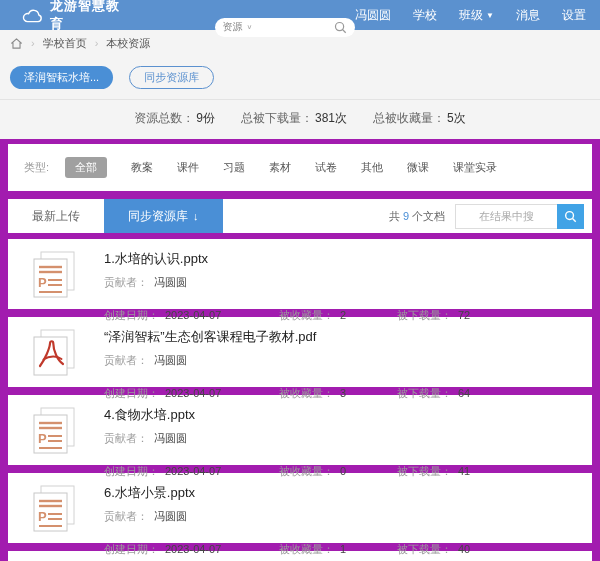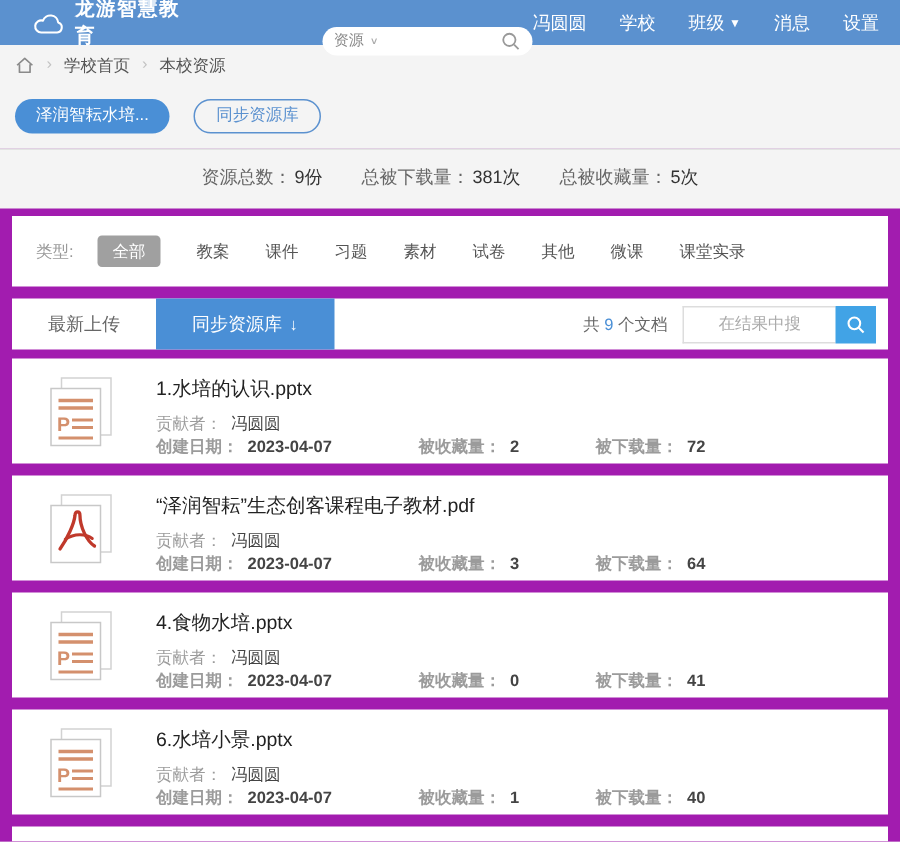--- a/index.html
+++ b/index.html
@@ -62,21 +62,21 @@
   
   .doclist { margin:6px 8px 0 8px; }
   .doccard { background:#fff; margin-bottom:8px; height:70px; display:flex; padding:9px 16px 0 24px; }
   .docicon { width:46px; flex:0 0 46px; margin-right:26px; margin-top:2px; }
   .docbody { flex:1; min-width:0; }
   .doctitle { font-size:13px; color:#222; margin-top:2px; cursor:pointer; white-space:nowrap;
               overflow:hidden; text-overflow:ellipsis; }
   .docrow { margin-top:7px; font-size:11px; }
   .mlabel { color:#9b9b9b; margin-right:6px; }
   .mval { color:#444; }
-  .meta2 { display:flex; margin-top:0; font-size:11px;font-weight:bold; }
+  .meta2 { display:flex; margin-top:18px; font-size:11px; }
   .mcol-date { width:175px; }
   .mcol-fav { width:118px; }
 </style>
 </head>
 <body>
 
 <div class="page">
 
   <header class="topbar">
     <div class="brand">

